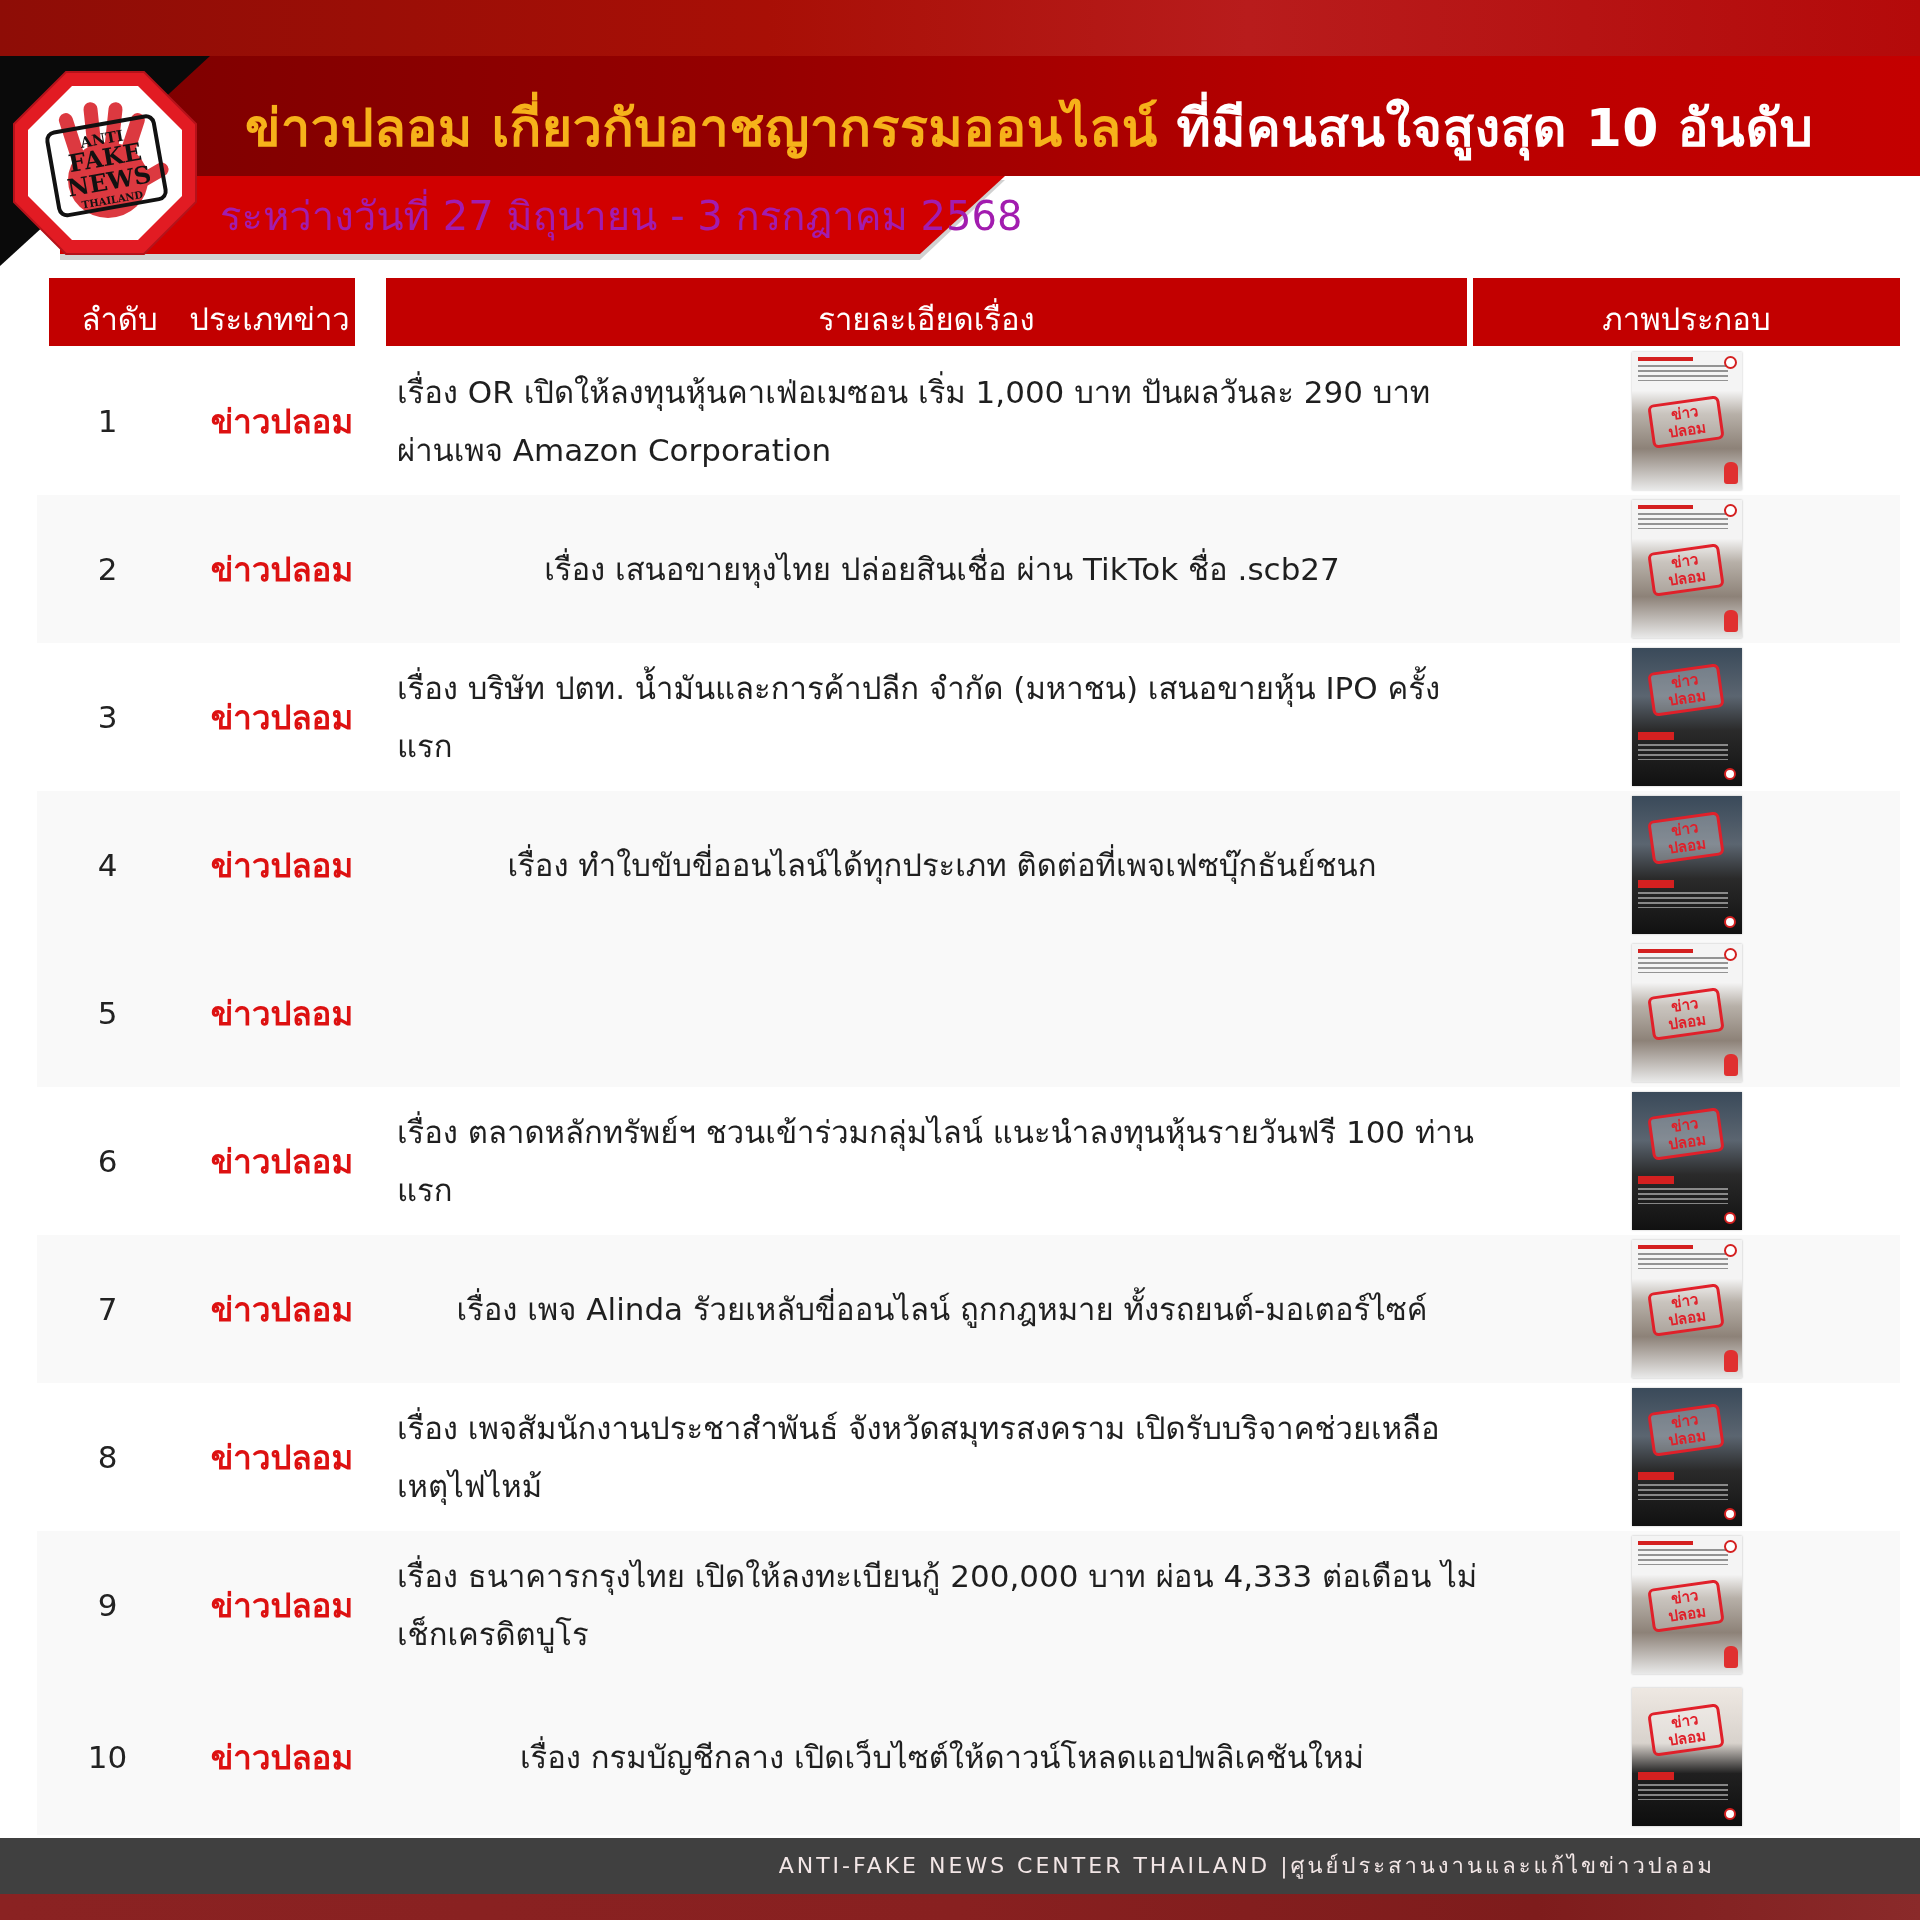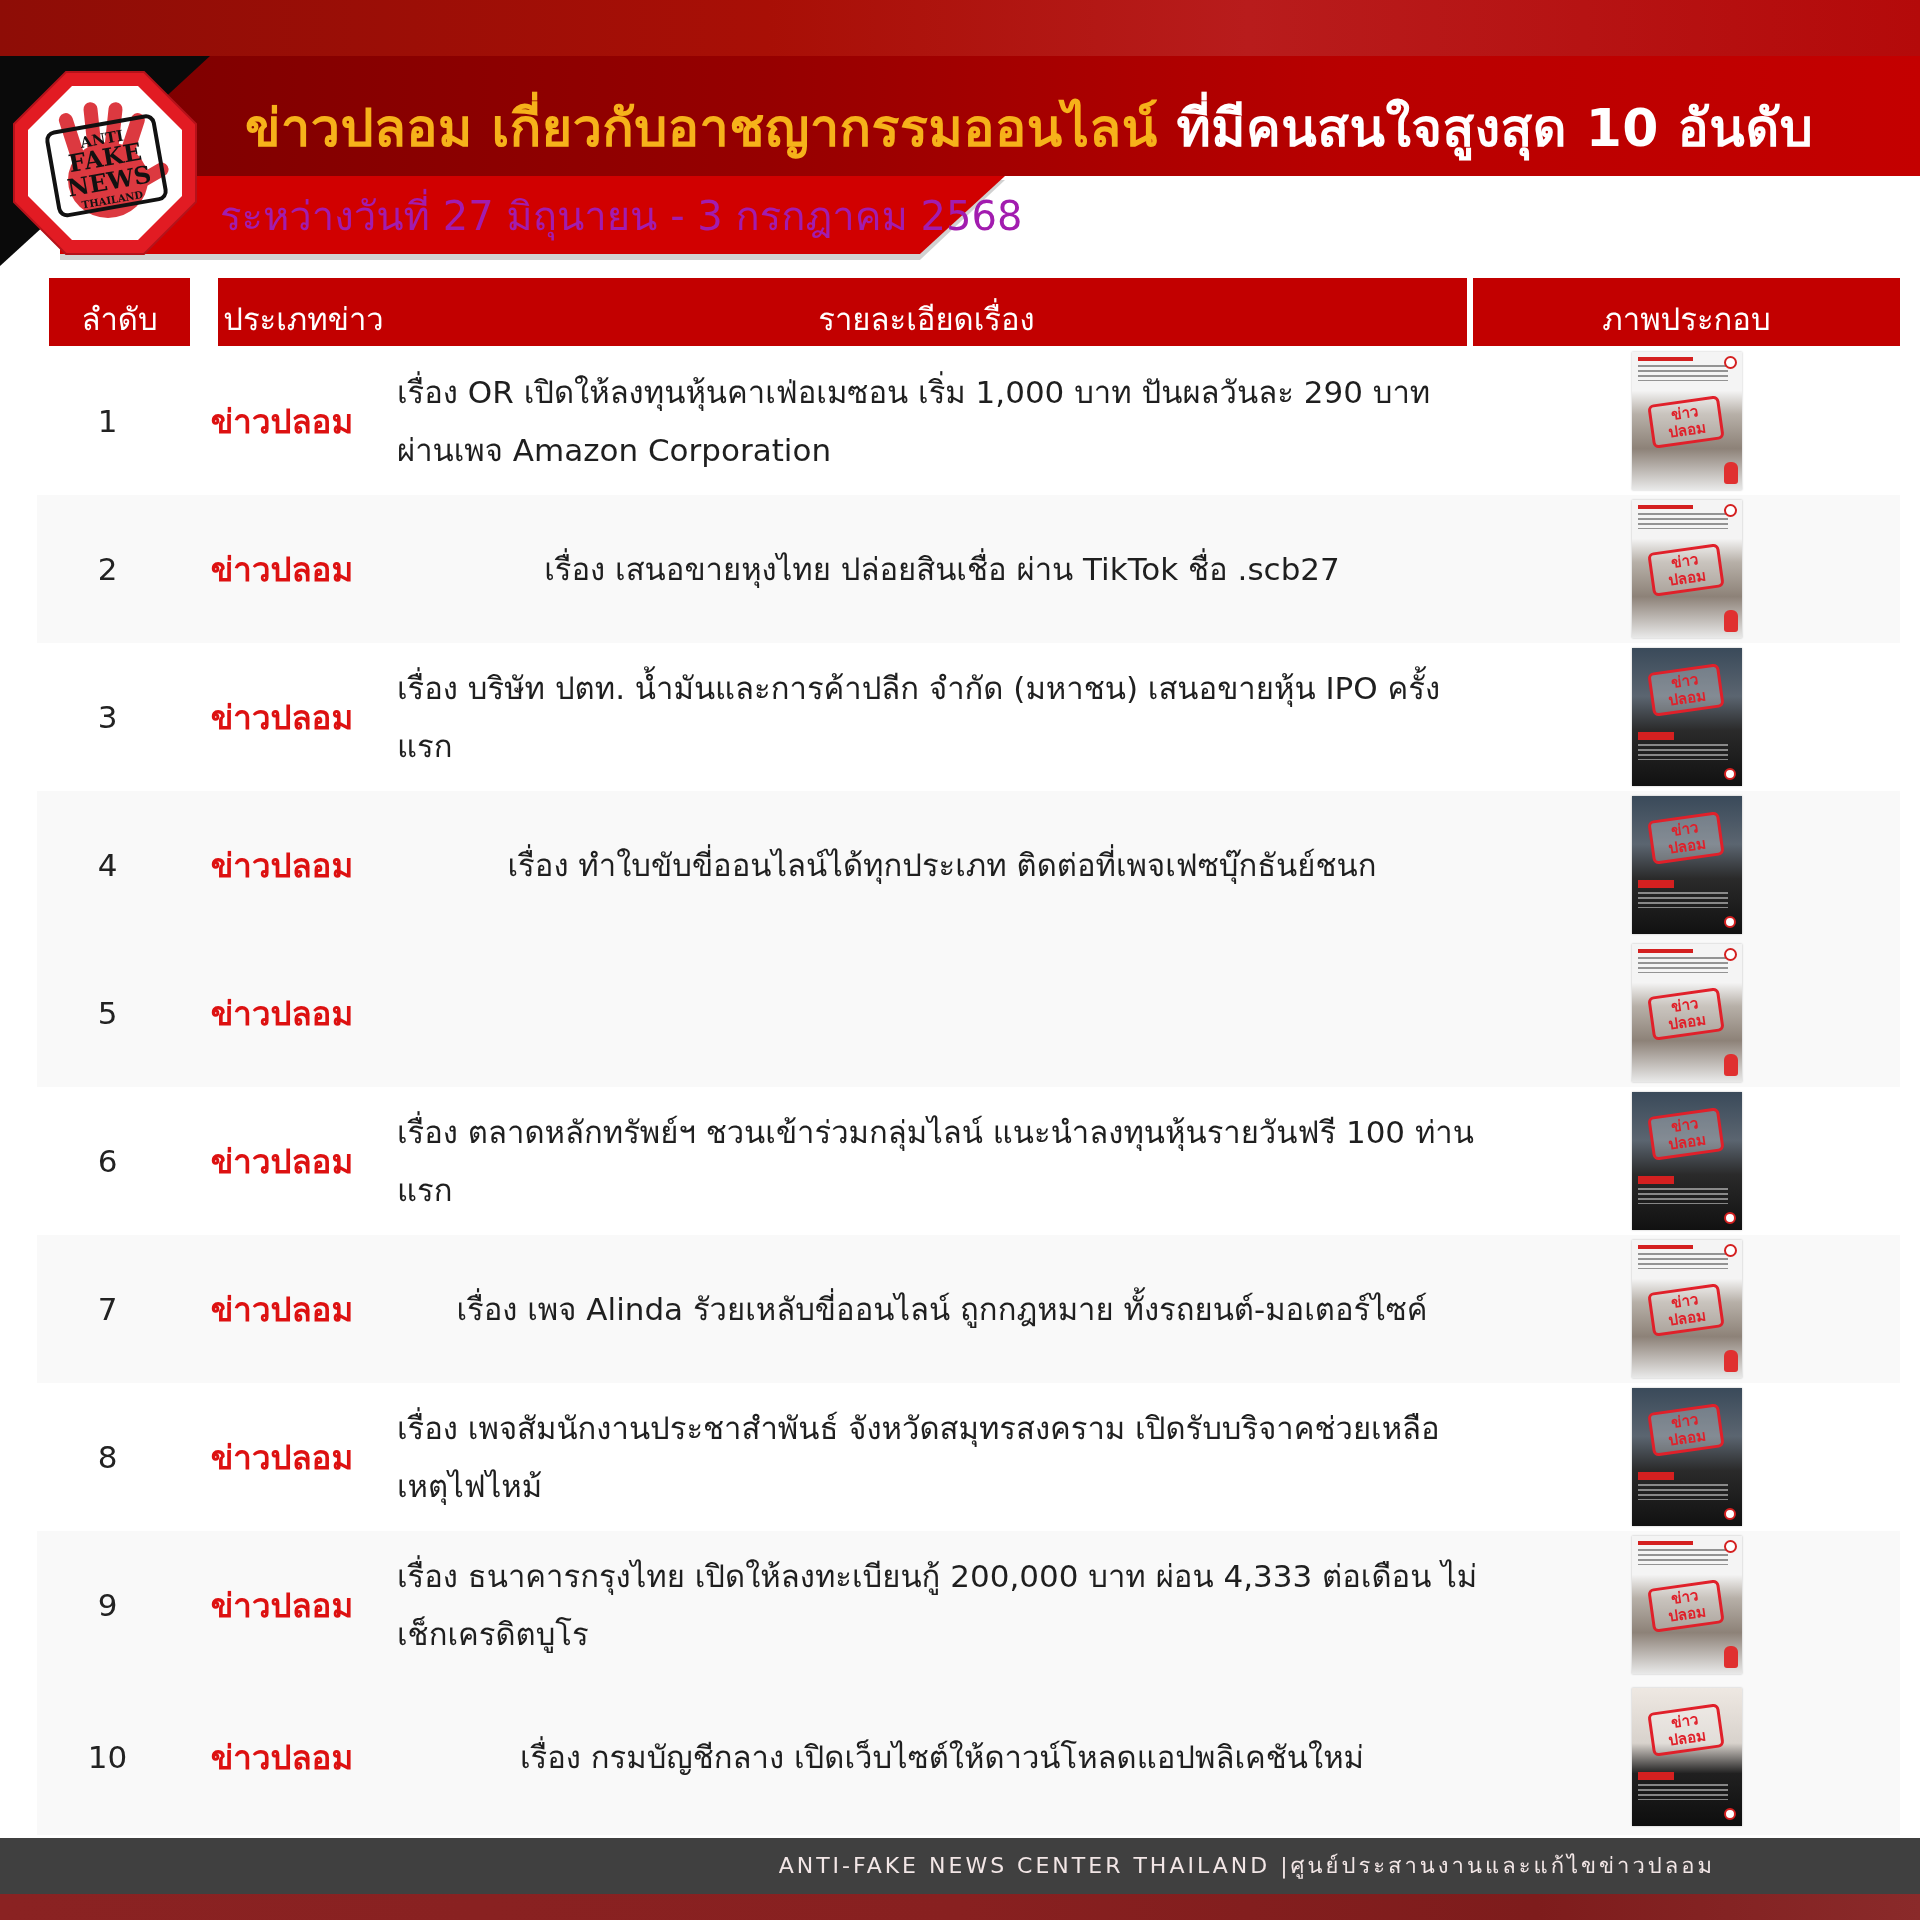--- a/index.html
+++ b/index.html
@@ -51,21 +51,21 @@
   
   .thead {
     position: absolute; top: 278px; left: 0; width: 1920px; height: 68px;
   }
   .th {
     position: absolute; top: 0; height: 68px; background: #c20000;
     color: #ffffff; font-size: 31px; display: flex; align-items: center; justify-content: center;
     padding-top: 14px; white-space: nowrap;
   }
   .th.c1 { left: 37px; width: 141px; margin-left: 12px; }
-  .th.c2 { left: 184px; width: 171px; margin-left: 34px; }
+  .th.c2 { left: 184px; width: 171px; }
   .th.c3 { left: 386px; width: 1081px; }
   .th.c4 { left: 1473px; width: 427px; }
 
   .tbody { position: absolute; top: 347px; left: 0; width: 1920px; }
   .row {
     position: absolute; left: 37px; width: 1863px; height: 148px;
   }
   .row.gray { background: #f9f9f9; }
   .cell-rank {
     position: absolute; left: 0; width: 141px; top: 0; height: 100%;

